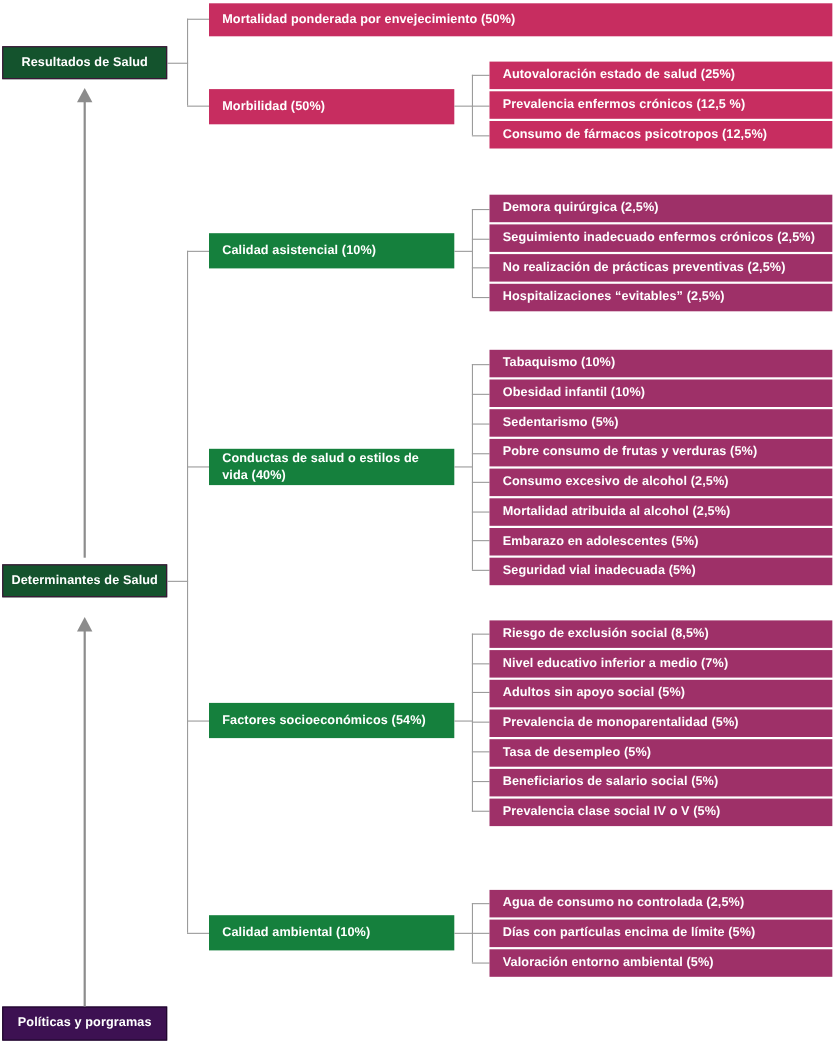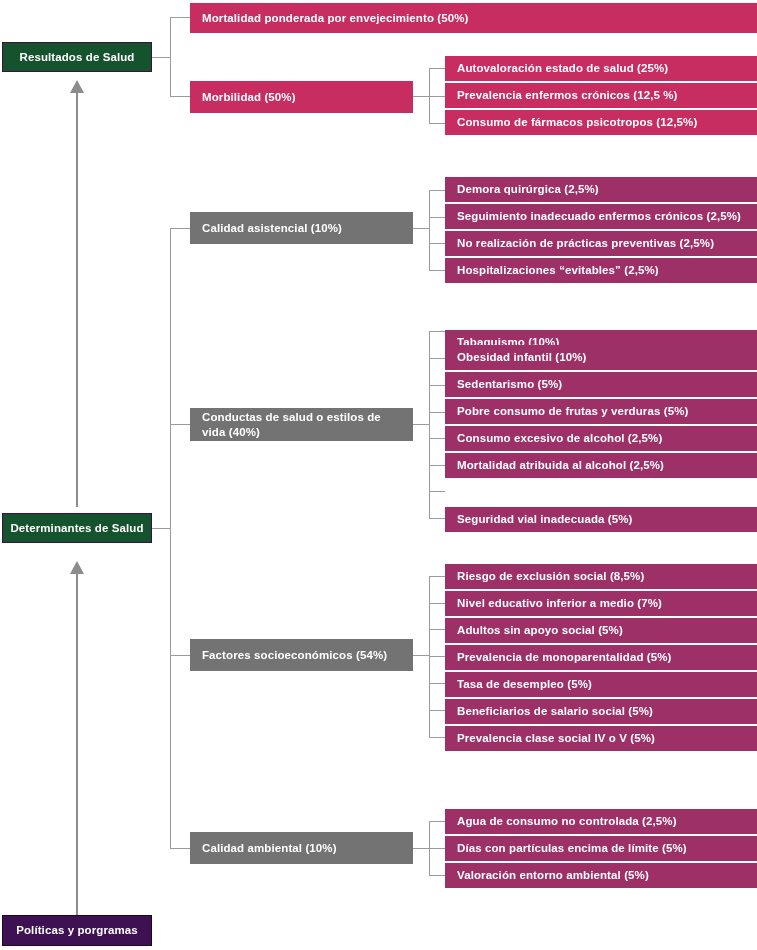--- a/index.html
+++ b/index.html
@@ -41,21 +41,21 @@
     background: #3D1152;
     border: 1px solid #1d0628;
     justify-content: center;
     text-align: center;
     padding: 3px 6px;
   }
   .node.level1 {
     background: #C72D60;
   }
   .node.level2 {
-    background: #737373;
+    background: #15803d;
   }
   .node.leaf-mid {
     background: #C72D60;
   }
   .node.leaf {
     background: #9E3068;
   }
   .connector {
     position: absolute;
     background: #9b9b9b;
@@ -173,37 +173,40 @@
   <div class="connector v" style="left:429px; top:331px; width:1px; height:187px;"></div>
   <div class="connector h" style="left:429px; top:331px; width:16px;"></div>
   <div class="connector h" style="left:429px; top:358px; width:16px;"></div>
   <div class="connector h" style="left:429px; top:385px; width:16px;"></div>
   <div class="connector h" style="left:429px; top:412px; width:16px;"></div>
   <div class="connector h" style="left:429px; top:438px; width:16px;"></div>
   <div class="connector h" style="left:429px; top:465px; width:16px;"></div>
   <div class="connector h" style="left:429px; top:491px; width:16px;"></div>
   <div class="connector h" style="left:429px; top:518px; width:16px;"></div>
 
-  <div class="node leaf" style="left:445px; top:318px; width:312px; height:25px;margin-top:12px;">
+  <div class="node leaf" style="left:445px; top:318px; width:312px; height:25px;">
     <span>Tabaquismo (10%)</span>
   </div>
   <div class="node leaf" style="left:445px; top:345px; width:312px; height:25px;">
     <span>Obesidad infantil (10%)</span>
   </div>
   <div class="node leaf" style="left:445px; top:372px; width:352px; height:25px;">
     <span>Sedentarismo (5%)</span>
   </div>
   <div class="node leaf" style="left:445px; top:399px; width:312px; height:25px;">
     <span>Pobre consumo de frutas y verduras (5%)</span>
   </div>
   <div class="node leaf" style="left:445px; top:426px; width:312px; height:25px;">
     <span>Consumo excesivo de alcohol (2,5%)</span>
   </div>
   <div class="node leaf" style="left:445px; top:453px; width:312px; height:25px;">
     <span>Mortalidad atribuida al alcohol (2,5%)</span>
+  </div>
+  <div class="node leaf" style="left:445px; top:480px; width:312px; height:25px;">
+    <span>Embarazo en adolescentes (5%)</span>
   </div>
   <div class="node leaf" style="left:445px; top:507px; width:312px; height:25px;">
     <span>Seguridad vial inadecuada (5%)</span>
   </div>
 
   <div class="node level2" style="left:190px; top:639px; width:223px; height:32px;">
     <span>Factores socioeconómicos (54%)</span>
   </div>
   <div class="connector h" style="left:413px; top:655px; width:17px;"></div>
   <div class="connector v" style="left:429px; top:576px; width:1px; height:162px;"></div>

